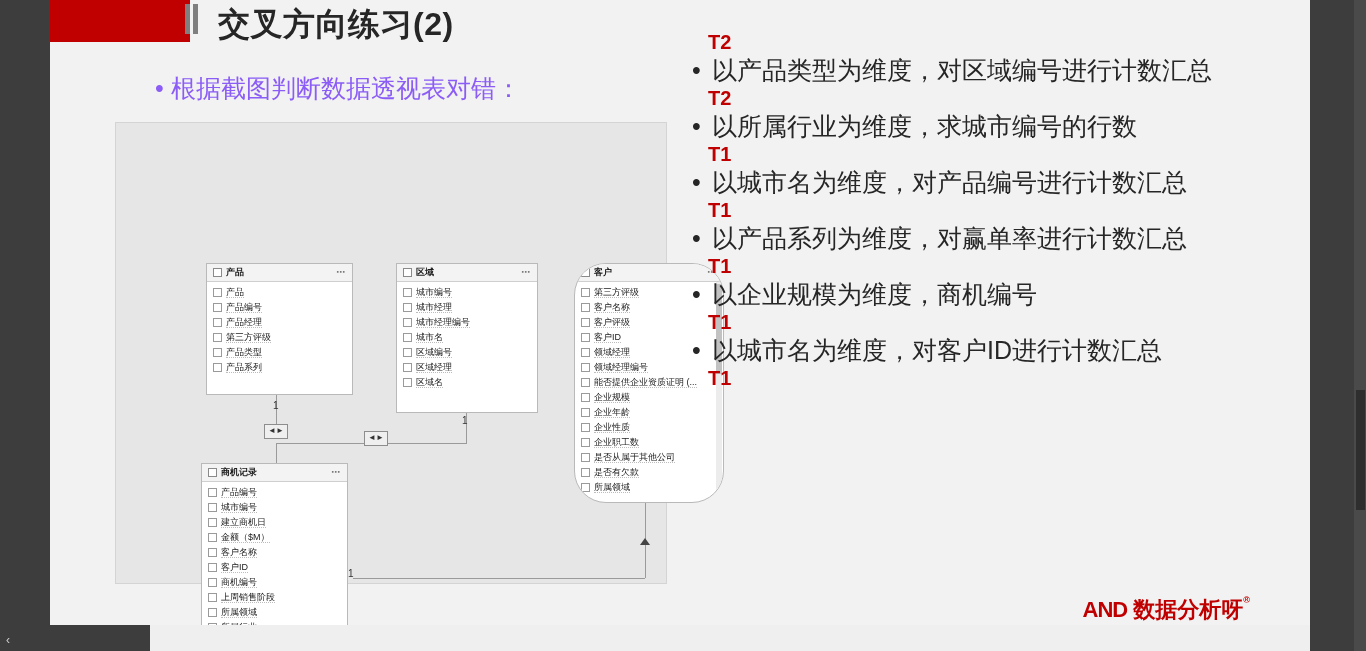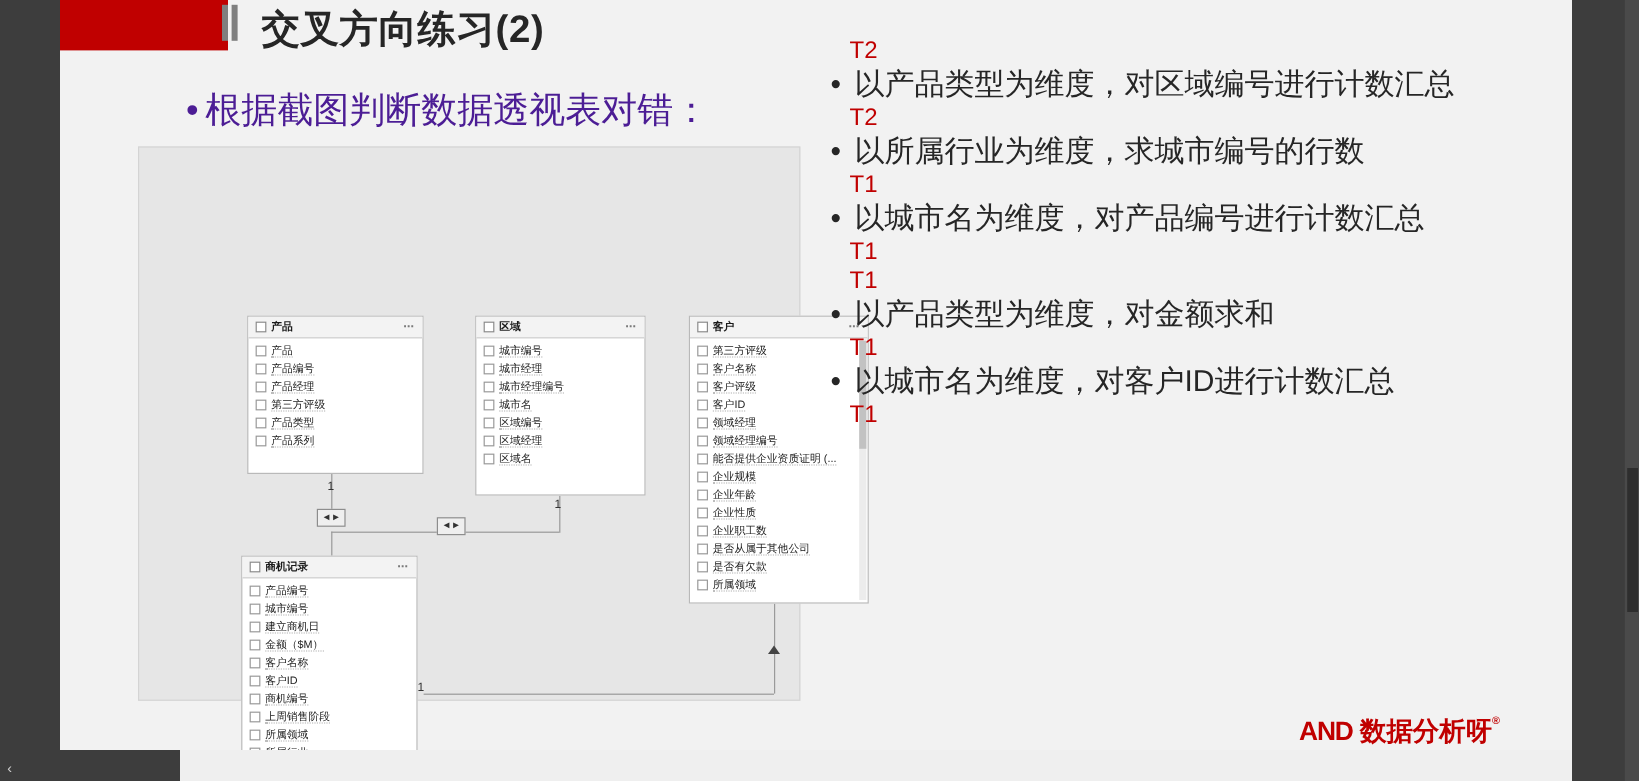--- a/index.html
+++ b/index.html
@@ -25,21 +25,21 @@
   .title-bars i.b2{background:#7f7f7f;height:30px;}
   .title-text{
     position:absolute;left:168px;top:3px;
     font-size:32px;font-weight:bold;color:#262626;
     letter-spacing:0.5px;
   }
 
   
   .bullet-lead{
     position:absolute;left:105px;top:72px;
-    font-size:30px;color:#4c1d95;
+    font-size:25px;color:#8b5cf6;
   }
   .bullet-lead .dot{display:inline-block;width:16px;}
 
   .shot{
     position:absolute;left:65px;top:122px;width:550px;height:460px;
     background:#e6e6e6;border:1px solid #d4d4d4;
   }
 
   
   .tbl{
@@ -58,38 +58,38 @@
   .tbl ul{list-style:none;margin:0;padding:3px 0 3px 0;}
   .tbl li{height:15px;line-height:15px;padding-left:6px;white-space:nowrap;}
   .tbl li .chk{
     display:inline-block;width:7px;height:7px;border:1px solid #9a9a9a;background:#fff;
     margin-right:4px;vertical-align:middle;
   }
   .tbl li span.txt{border-bottom:1px dotted #bdbdbd;padding-bottom:0px;}
 
   #tbl-product{left:90px;top:140px;width:145px;height:130px;}
   #tbl-region{left:280px;top:140px;width:140px;height:148px;}
-  #tbl-customer{left:458px;top:140px;width:148px;height:238px;overflow:hidden;}
+  #tbl-customer{left:458px;top:140px;width:148px;height:238px;overflow:hidden;border-radius:32px;}
   #tbl-opportunity{left:85px;top:340px;width:145px;height:235px;}
 
   .scroll-strip{position:absolute;right:1px;top:18px;width:6px;height:218px;background:#ececec;}
   .scroll-thumb{position:absolute;right:1px;top:20px;width:6px;height:90px;background:#c2c2c2;}
 
   
   .conn{position:absolute;background:#9a9a9a;}
   .rel-box{
     position:absolute;width:22px;height:13px;background:#efefef;border:1px solid #8d8d8d;
     font-size:8px;line-height:11px;text-align:center;color:#333;
   }
   .card-label{position:absolute;font-size:10px;color:#333;}
 
   
   .right-col{position:absolute;left:630px;top:30px;width:672px;}
   .ans{
-    font-size:20px;font-weight:normal;color:#c00000;
+    font-size:20px;font-weight:bold;color:#c00000;
     margin:0 0 0 28px;line-height:24px;
   }
   .ans.wrong{font-size:23px;}
   .item{
     font-size:25px;color:#262626;line-height:32px;
     margin:0 0 0 12px;white-space:nowrap;
   }
   .item .dot{display:inline-block;width:20px;}
 
   
@@ -222,24 +222,25 @@
       <div class="ans">T2</div>
       <div class="item"><span class="dot">•</span><span>以产品类型为维度，对区域编号进行计数汇总</span></div>
 
       <div class="ans">T2</div>
       <div class="item"><span class="dot">•</span><span>以所属行业为维度，求城市编号的行数</span></div>
 
       <div class="ans">T1</div>
       <div class="item"><span class="dot">•</span><span>以城市名为维度，对产品编号进行计数汇总</span></div>
 
       <div class="ans">T1</div>
-
-      <div class="ans">T1</div>
-
-      <div class="item"><span class="dot">•</span><span>以产品类型为维度，对金额求和</span></div>
+      <div class="item"><span class="dot">•</span><span>以产品系列为维度，对赢单率进行计数汇总</span></div>
+
+      <div class="ans">T1</div>
+
+      <div class="item"><span class="dot">•</span><span>以企业规模为维度，商机编号</span></div>
 
       <div class="ans">T1</div>
       <div class="item"><span class="dot">•</span><span>以城市名为维度，对客户ID进行计数汇总</span></div>
 
       <div class="ans">T1</div>
     </div>
 
     <div class="logo">
       <span class="mark">AND</span>
       <span>数据分析呀</span><span class="reg">®</span>

